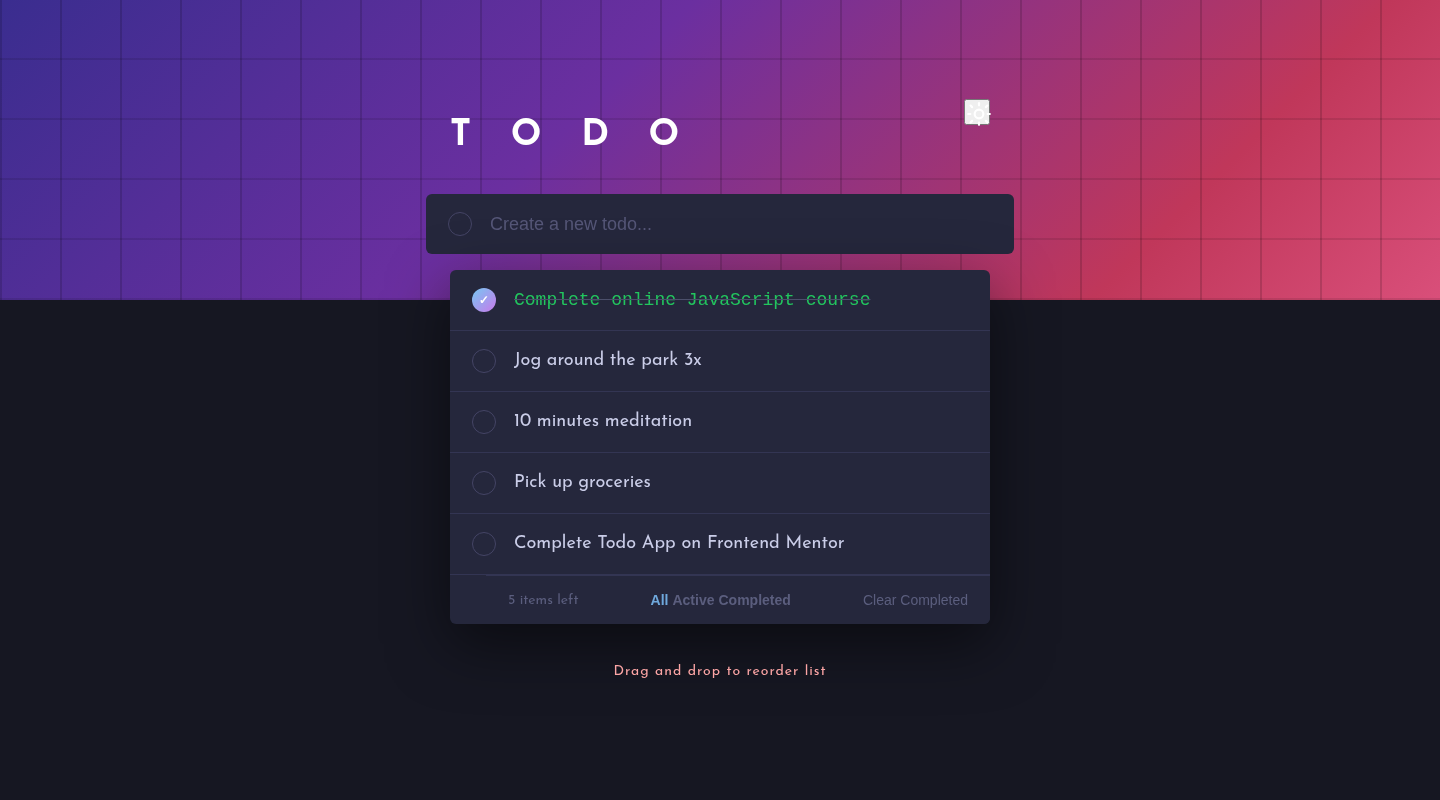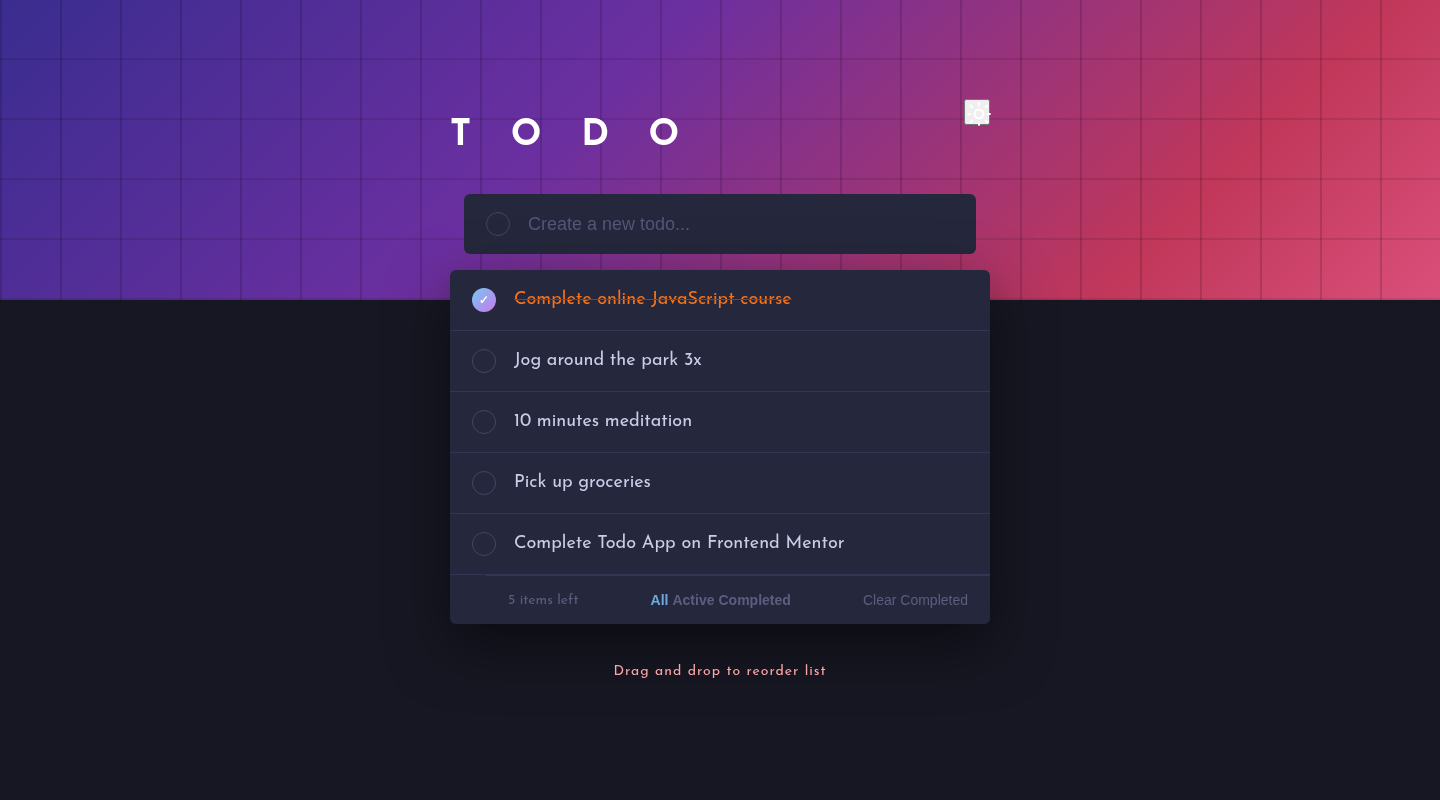--- a/index.html
+++ b/index.html
@@ -75,21 +75,21 @@
       cursor: pointer;
       color: #ffffff;
     }
 
     .sun-icon {
       width: 26px;
       height: 26px;
     }
 
     .new-todo-container {
-      width: 512px;
+      width: 588px;
       background-color: #25273c;
       border-radius: 6px;
       display: flex;
       align-items: center;
       padding: 18px 22px;
       margin-bottom: 16px;
     }
 
     .todo-checkbox-empty {
       width: 24px;
@@ -159,23 +159,24 @@
       font-size: 12px;
       font-weight: bold;
     }
 
     .todo-text {
       font-size: 18px;
       color: #cacde8;
     }
 
     .todo-text.completed {
-      color: #f97316;
+      color: #22c55e;
       text-decoration: line-through;
       text-decoration-color: #4c4f6b;
+      font-family: Liberation Mono, monospace;
     }
 
     .todo-footer {
       display: flex;
       justify-content: space-between;
       align-items: center;
       padding: 16px 22px;
       border-top: 1px solid #333553;
       background-color: #25273c;
       margin-left: 36px;

